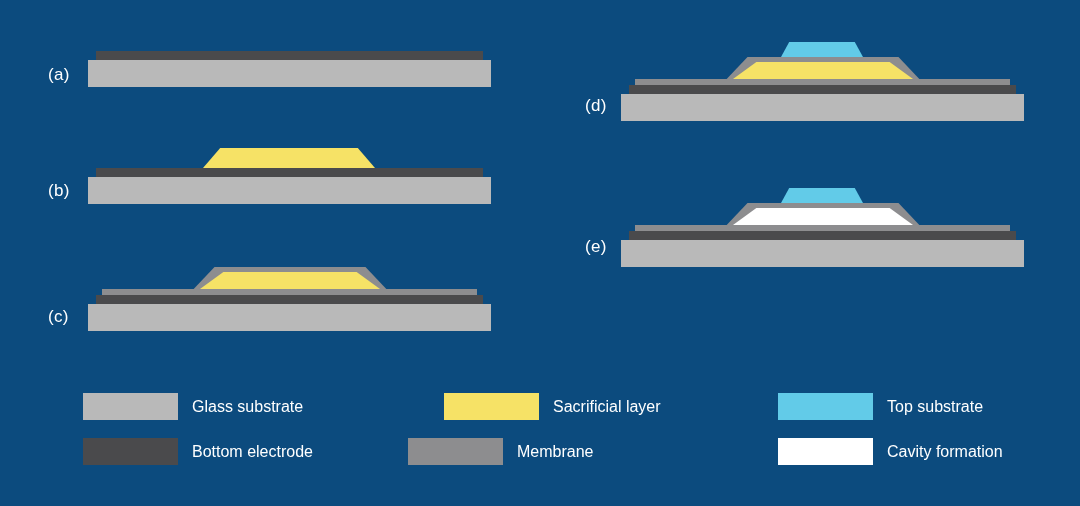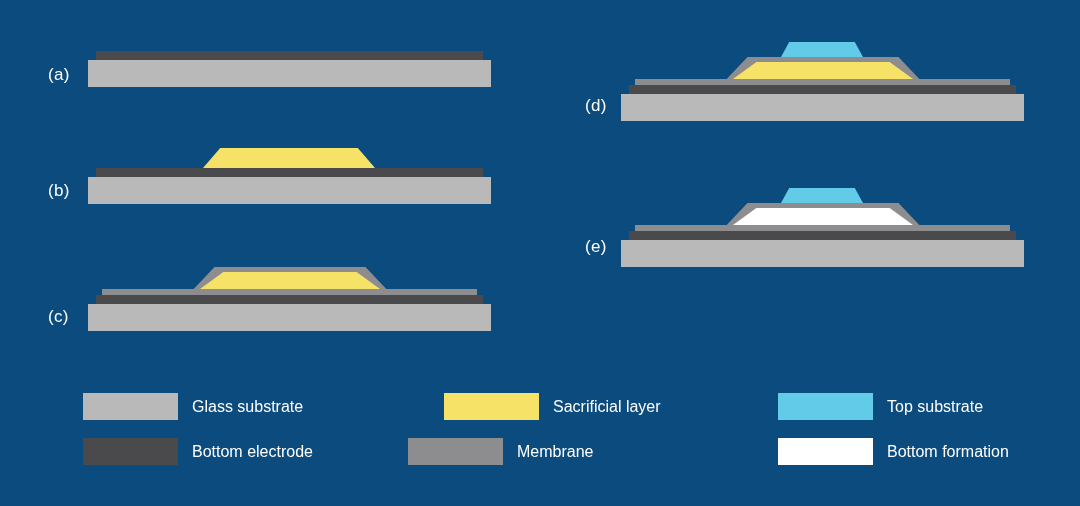--- a/index.html
+++ b/index.html
@@ -110,17 +110,17 @@
     <div class="legend-item" style="left:83px; top:438px">
       <span class="swatch sw-belec"></span>
       <span class="legend-label">Bottom electrode</span>
     </div>
     <div class="legend-item" style="left:408px; top:438px">
       <span class="swatch sw-membrane"></span>
       <span class="legend-label">Membrane</span>
     </div>
     <div class="legend-item" style="left:778px; top:438px">
       <span class="swatch sw-cavity"></span>
-      <span class="legend-label">Bottom formation</span>
+      <span class="legend-label">Cavity formation</span>
     </div>
   </div>
 
 </div>
 
 </body></html>

